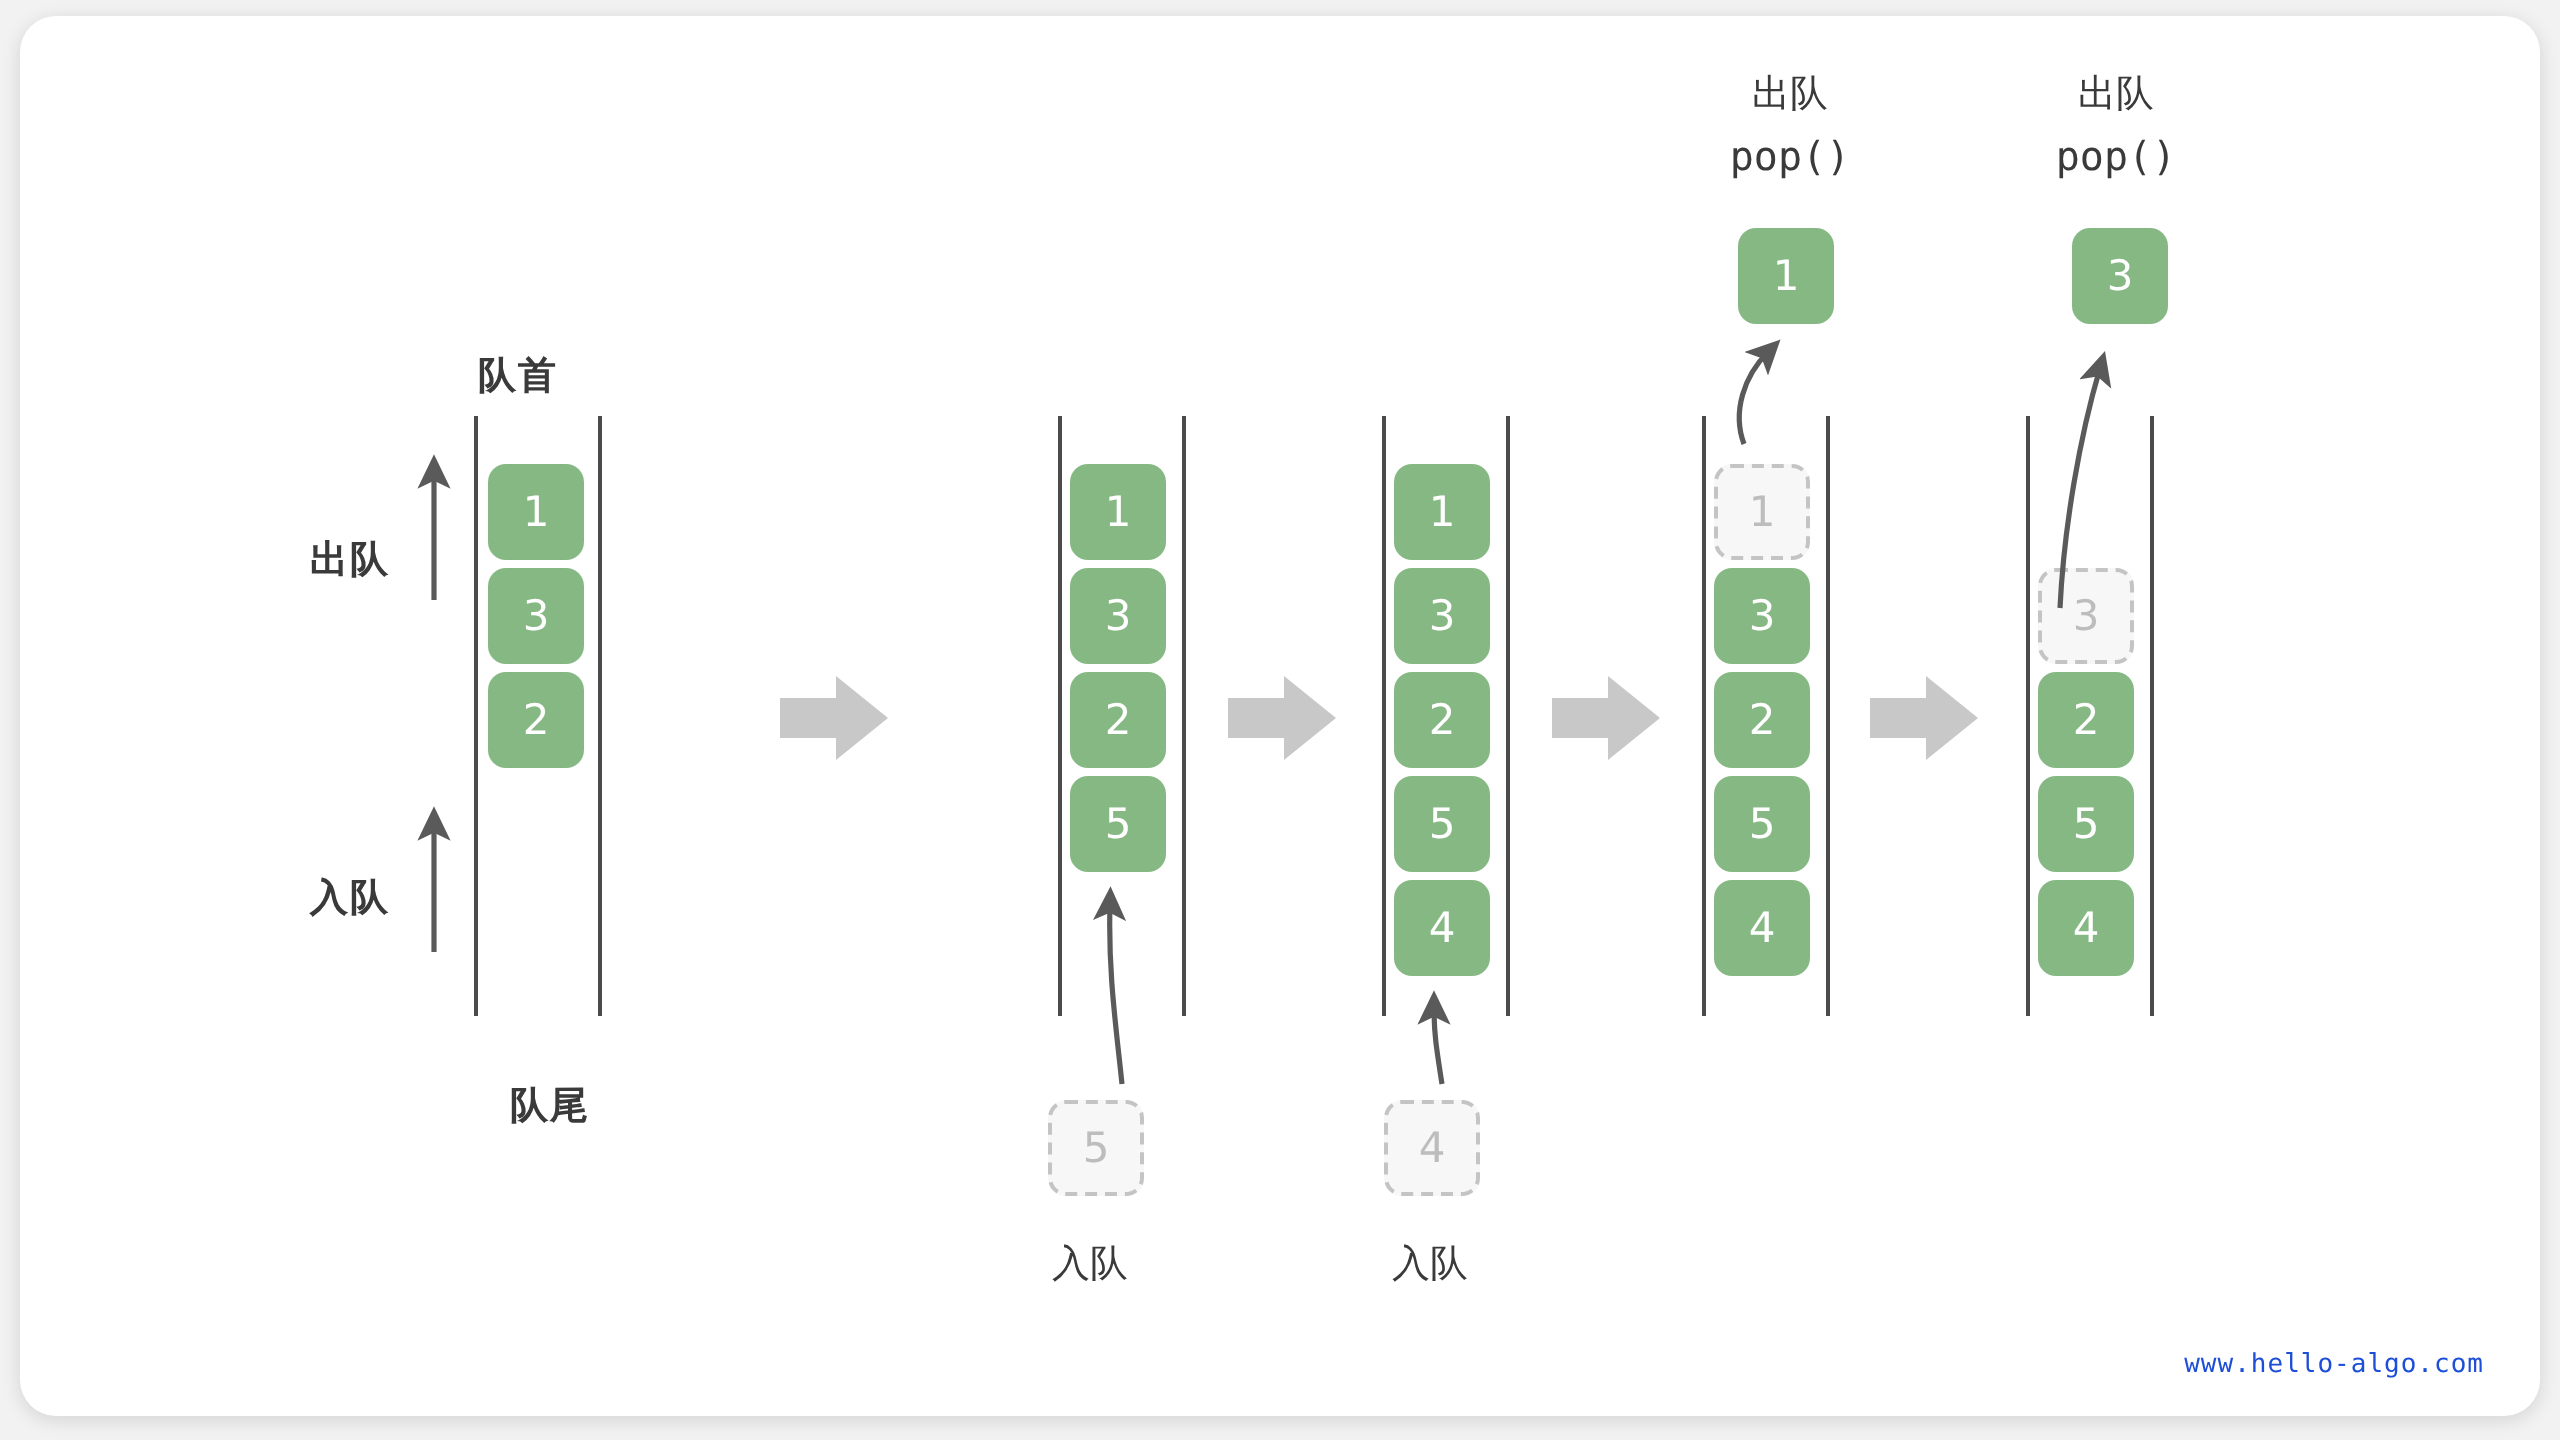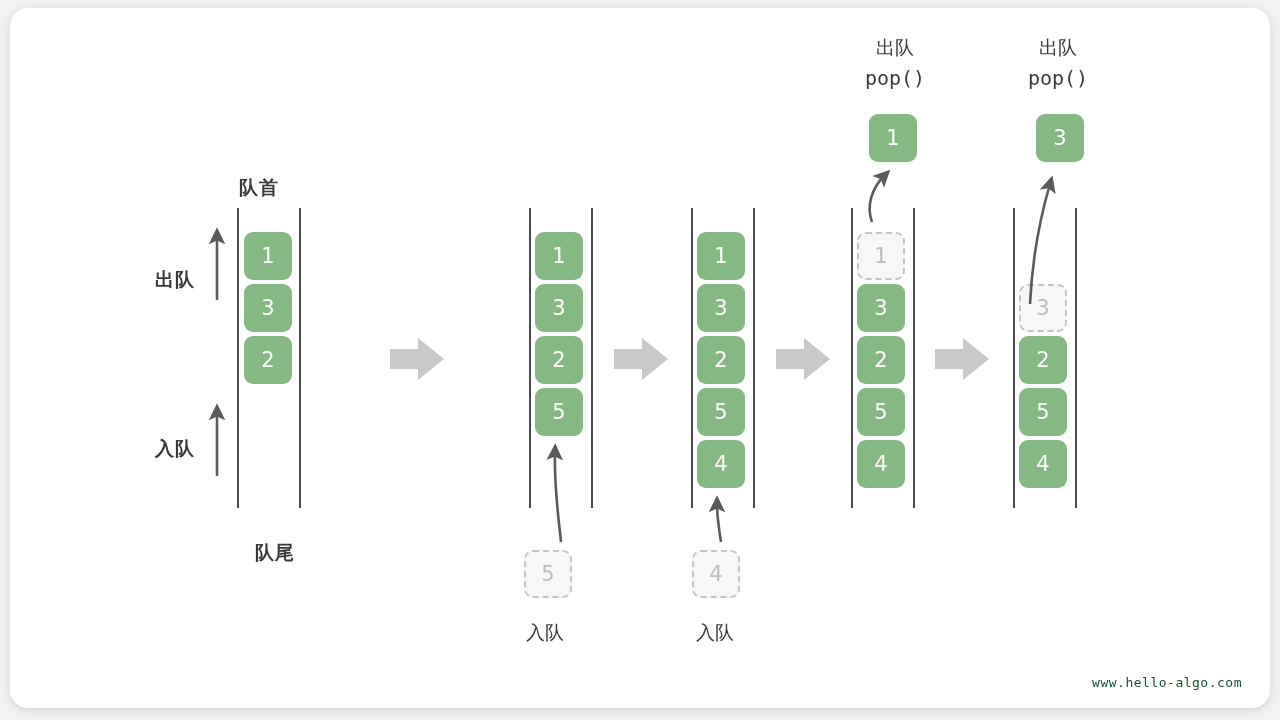--- a/index.html
+++ b/index.html
@@ -70,21 +70,21 @@
     color:#bdbdbd;
   }
 
   
   .overlay{position:absolute;left:0;top:0;width:1260px;height:700px;pointer-events:none;}
 
   
   .watermark{
     position:absolute;right:28px;bottom:18px;
     font-family:"DejaVu Sans Mono","Liberation Mono",monospace;
-    font-size:13px;color:#14532d;letter-spacing:0.5px;
+    font-size:13px;color:#1d4ed8;letter-spacing:0.5px;
   }
 </style>
 </head>
 <body>
 
 <div class="card">
   <div class="stage">
 
 
     <div class="lbl-cn" style="left:229px;top:167px;">队首</div>

